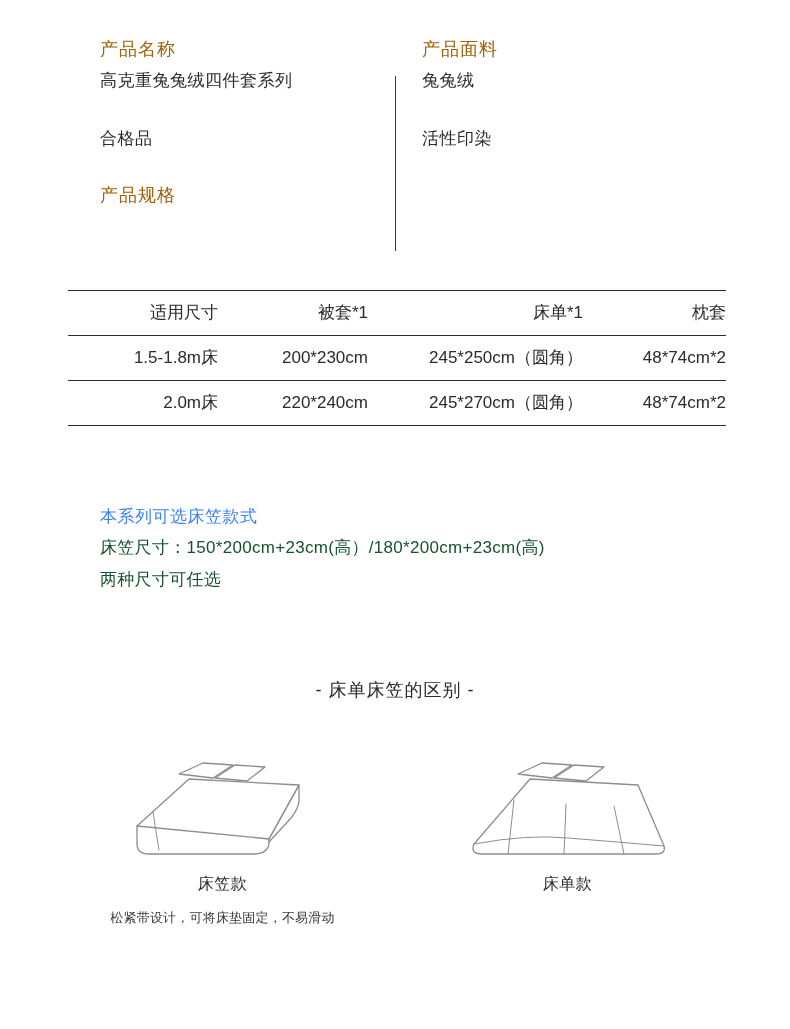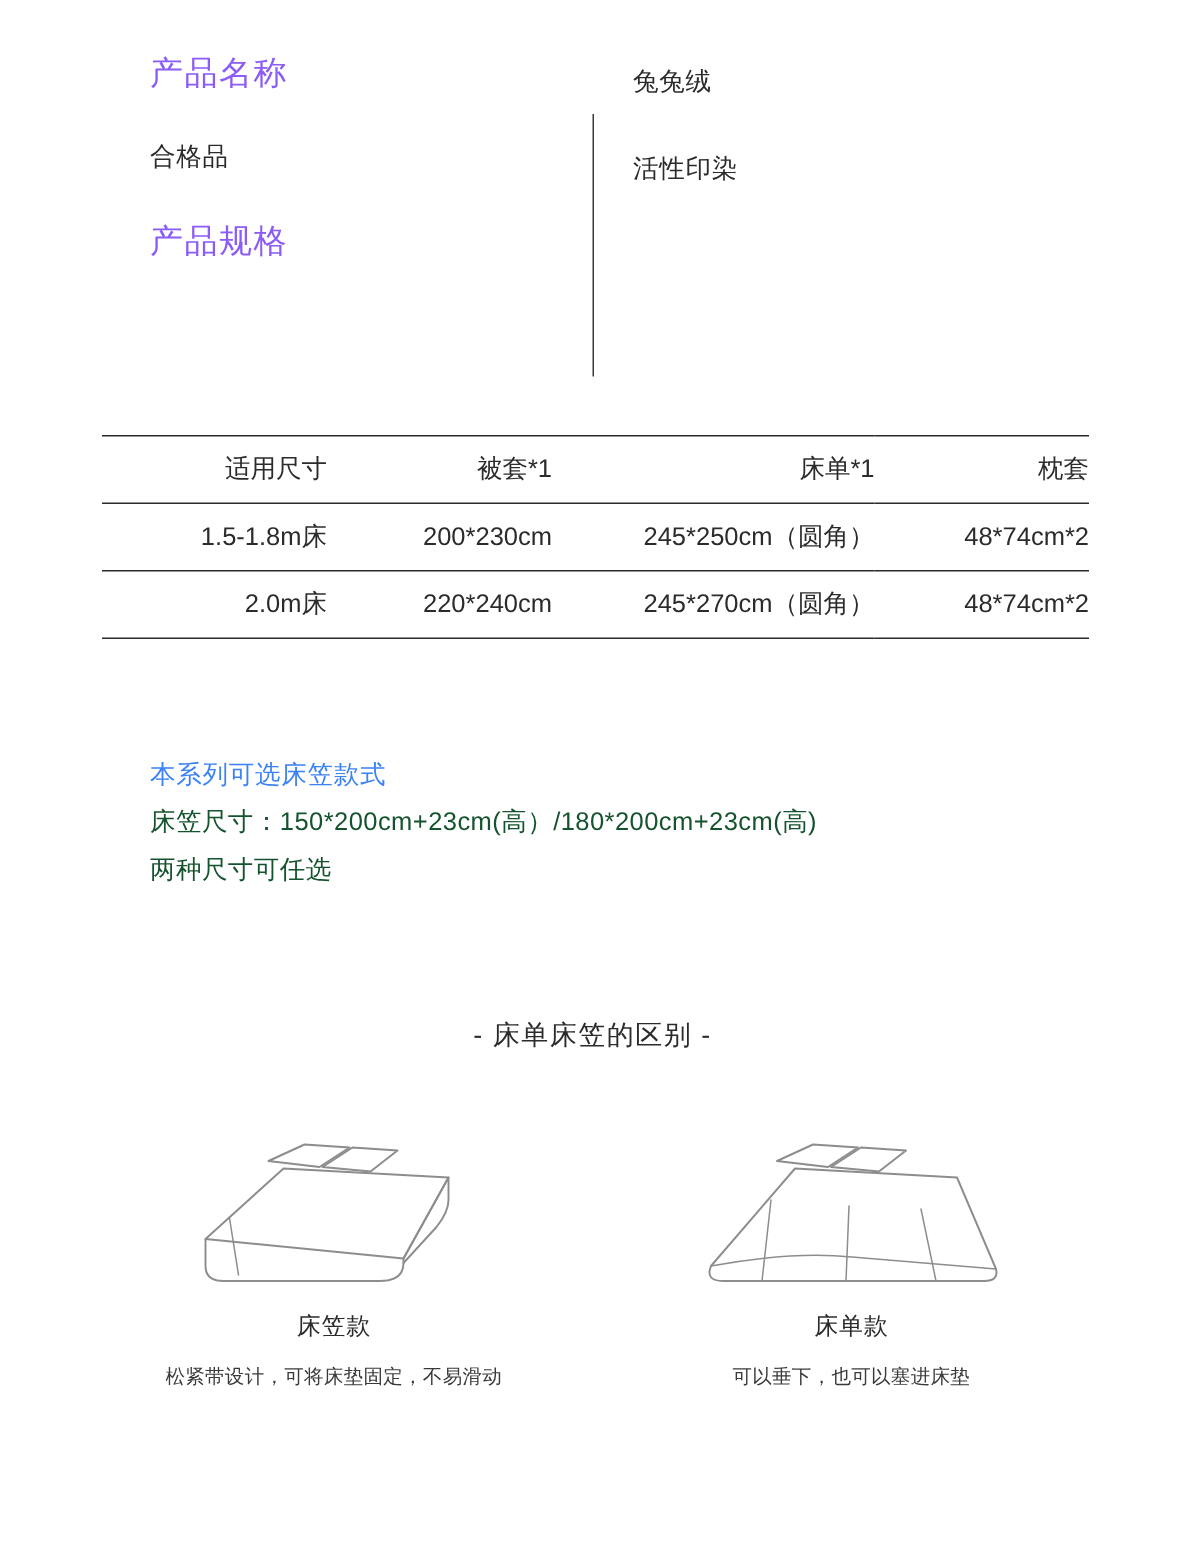--- a/index.html
+++ b/index.html
@@ -47,22 +47,22 @@
     left: 395px;
     top: 40px;
     width: 1px;
     height: 175px;
     background: #3a3a3a;
   }
   .spec-item {
     margin-bottom: 26px;
   }
   .spec-label {
-    color: #8b5cf6;
-    font-size: 22px;
+    color: #a16207;
+    font-size: 18px;
     line-height: 26px;
     letter-spacing: 1px;
   }
   .spec-value {
     color: #2b2b2b;
     font-size: 17px;
     line-height: 30px;
     letter-spacing: 0.5px;
     margin-top: 4px;
   }
@@ -170,31 +170,33 @@
 </style>
 </head>
 <body>
 
 <div class="page">
 
   <div class="specs">
     <div class="spec-col left">
       <div class="spec-item gap">
         <div class="spec-label">产品名称</div>
+        <div class="spec-value">高克重兔兔绒四件套系列</div>
       </div>
       <div class="spec-item gap">
         <div class="spec-value">合格品</div>
       </div>
       <div class="spec-item">
         <div class="spec-label">产品规格</div>
       </div>
     </div>
 
     <div class="spec-col right">
       <div class="spec-item gap">
+        <div class="spec-label">产品面料</div>
         <div class="spec-value">兔兔绒</div>
       </div>
       <div class="spec-item">
         <div class="spec-value">活性印染</div>
       </div>
     </div>
 
     <div class="divider"></div>
   </div>
 
@@ -263,18 +265,17 @@
 
           <path d="M92 41 L200 47 L226 108 Q228 116 218 116 L44 116 Q32 116 36 106 Z"></path>
 
           <path d="M76 62 L70 116" stroke-width="1"></path>
           <path d="M128 66 L126 116" stroke-width="1"></path>
           <path d="M176 68 L186 116" stroke-width="1"></path>
           <path d="M36 106 Q90 96 130 100 Q180 104 226 108" stroke-width="1"></path>
         </g>
       </svg>
       <div class="illus-caption">床单款</div>
-      <div class="illus-sub">可以垂下，也可以塞进床垫</div>
     </div>
 
   </div>
 
 </div>
 
 </body></html>

